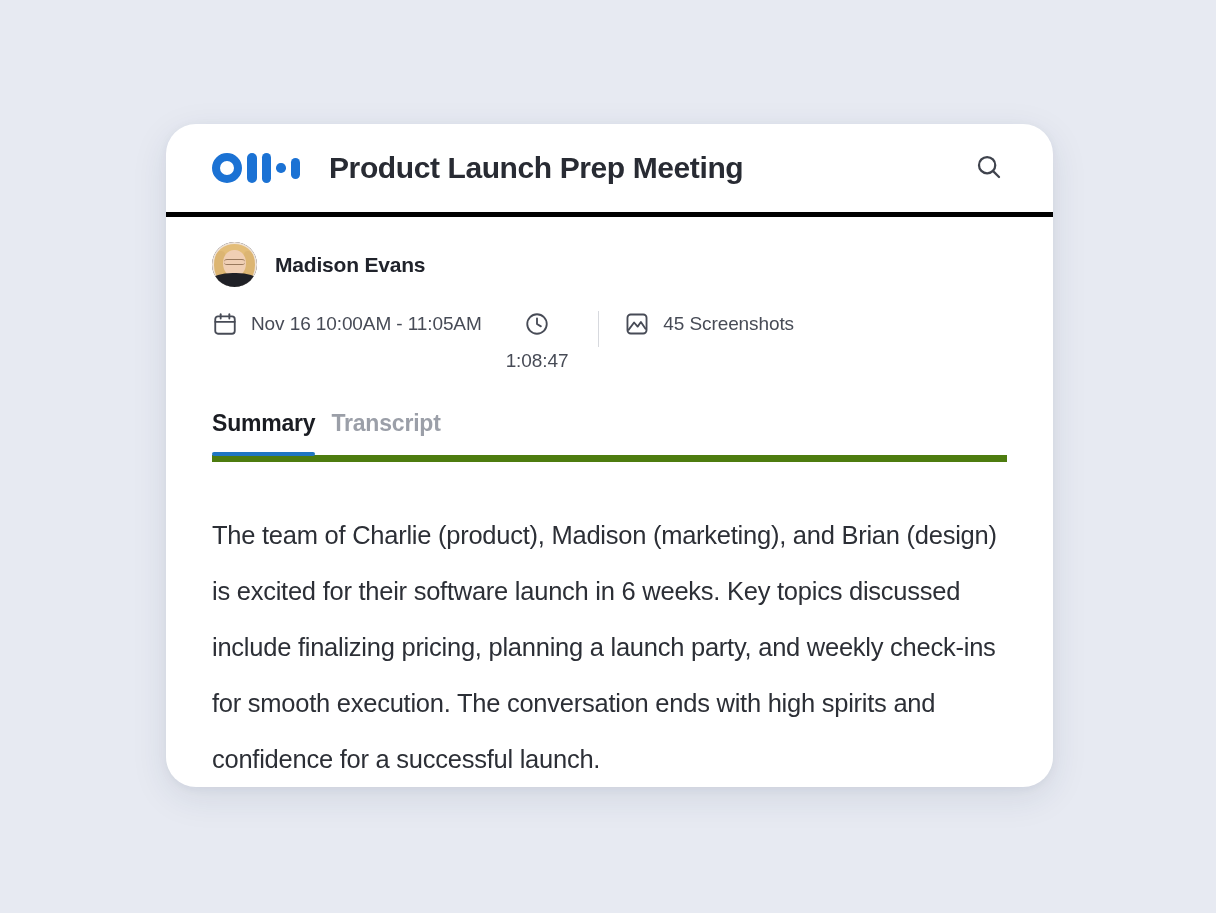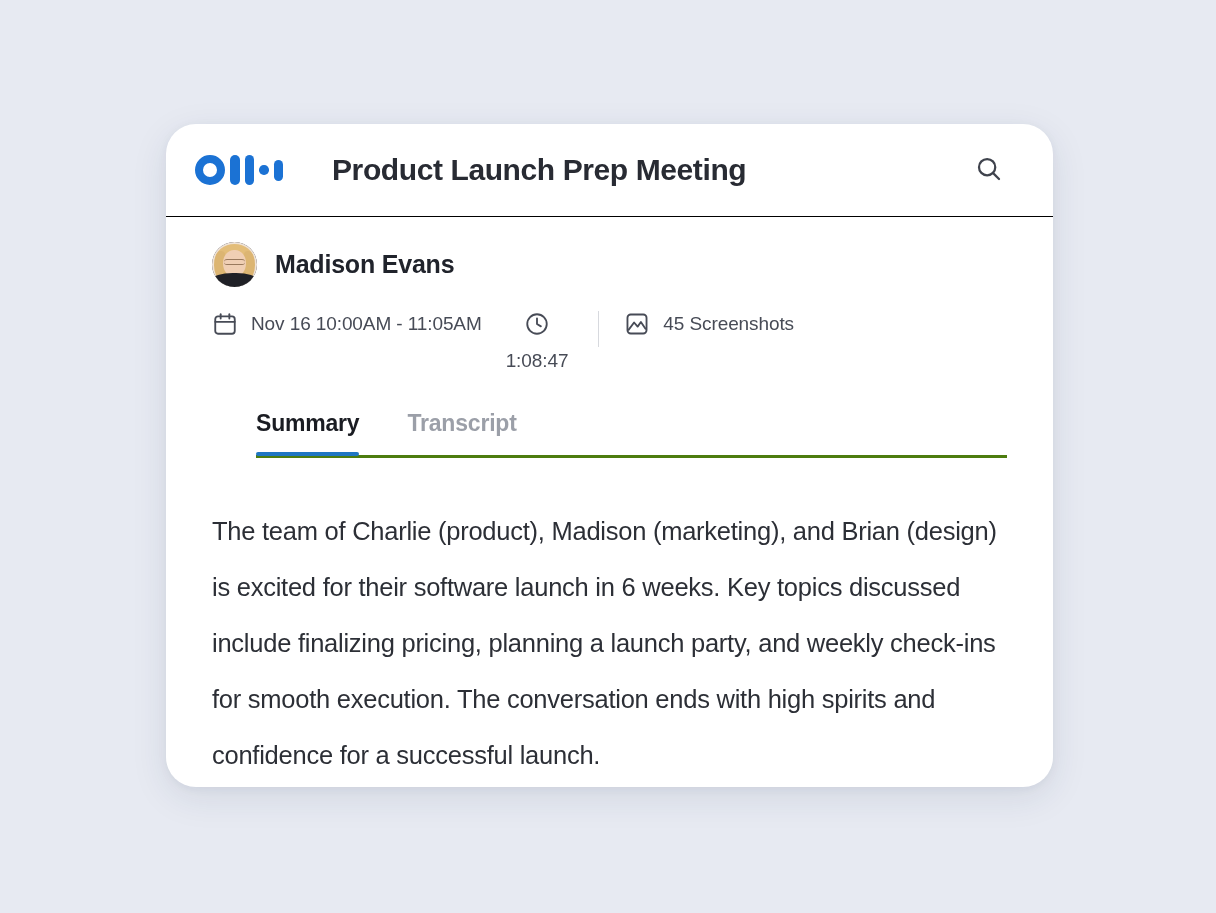--- a/index.html
+++ b/index.html
@@ -35,23 +35,22 @@
                 0 2px 10px rgba(32, 45, 80, 0.05);
     overflow: hidden;
   }
 
   
   .card-header {
     position: relative;
     height: 93px;
     display: flex;
     align-items: center;
-    padding: 0 44px 0 29px;
-    border-bottom: 1px solid #000000;
-    gap: 20px;
+    padding: 0 44px 0 46px;
+    border-bottom: 5px solid #000000;
   }
 
   .brand-logo {
     display: flex;
     align-items: center;
     gap: 5px;
     height: 30px;
     flex: 0 0 auto;
   }
   .brand-logo .ring {
@@ -112,21 +111,21 @@
                    border-radius:50% 40% 40% 50%; background:#dcb572; }
   .avatar .hair-r{ position:absolute; right:2px; top:9px; width:13px; height:28px;
                    border-radius:40% 50% 50% 40%; background:#dcb572; }
   .avatar .glass { position:absolute; left:12px; top:17px; width:21px; height:6px;
                    border-top:1.6px solid #8a6a4e; border-bottom:1.6px solid #8a6a4e;
                    border-radius:3px; opacity:.85; }
   .avatar .body  { position:absolute; left:0; bottom:0; width:45px; height:14px;
                    border-radius:46% 46% 0 0; background:#1f2026; }
 
   .owner-name {
-    font-size: 25px;
+    font-size: 21px;
     font-weight: 700;
     letter-spacing: -0.2px;
     color: #20232b;
   }
 
   .meta-row {
     display: flex;
     align-items: flex-start;
     padding-top: 24px;
     color: #474b56;
@@ -140,24 +139,23 @@
     width: 1px; height: 36px;
     background: #d7d9de;
     margin: 0 25px 0 30px;
     flex: 0 0 auto;
   }
 
   
   .tabs {
     position: relative;
     display: flex;
-    gap: 48px;
+    gap: 16px;
     margin-top: 38px;
-    border-bottom: 3px solid #4d7c0f;
-    margin-left: 44px;
+    border-bottom: 7px solid #4d7c0f;
   }
   .tab {
     position: relative;
     background: none; border: none; cursor: pointer;
     padding: 0 0 18px 0;
     font-family: inherit;
     font-size: 23px;
     letter-spacing: -0.2px;
     color: #9b9fa8;
     font-weight: 700;

